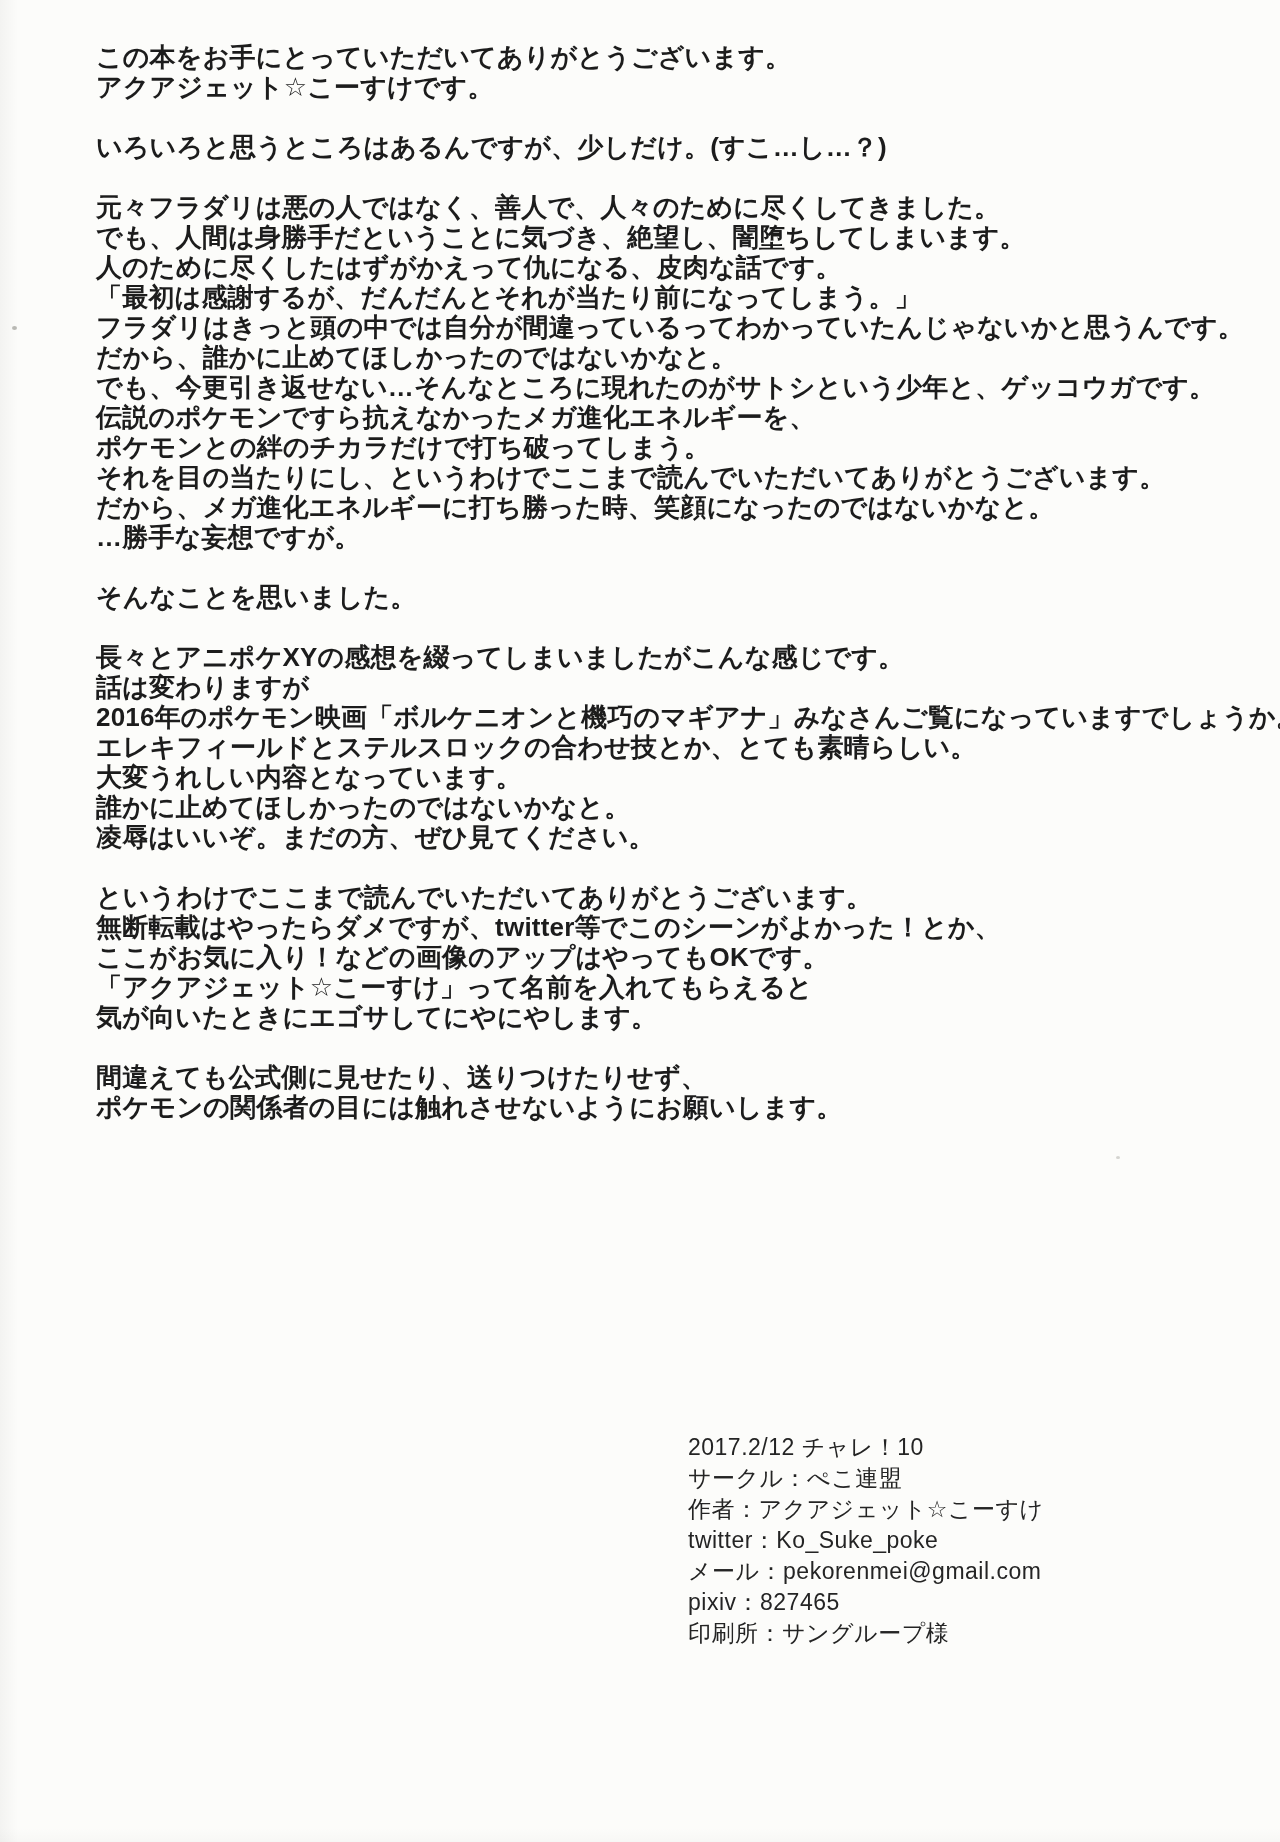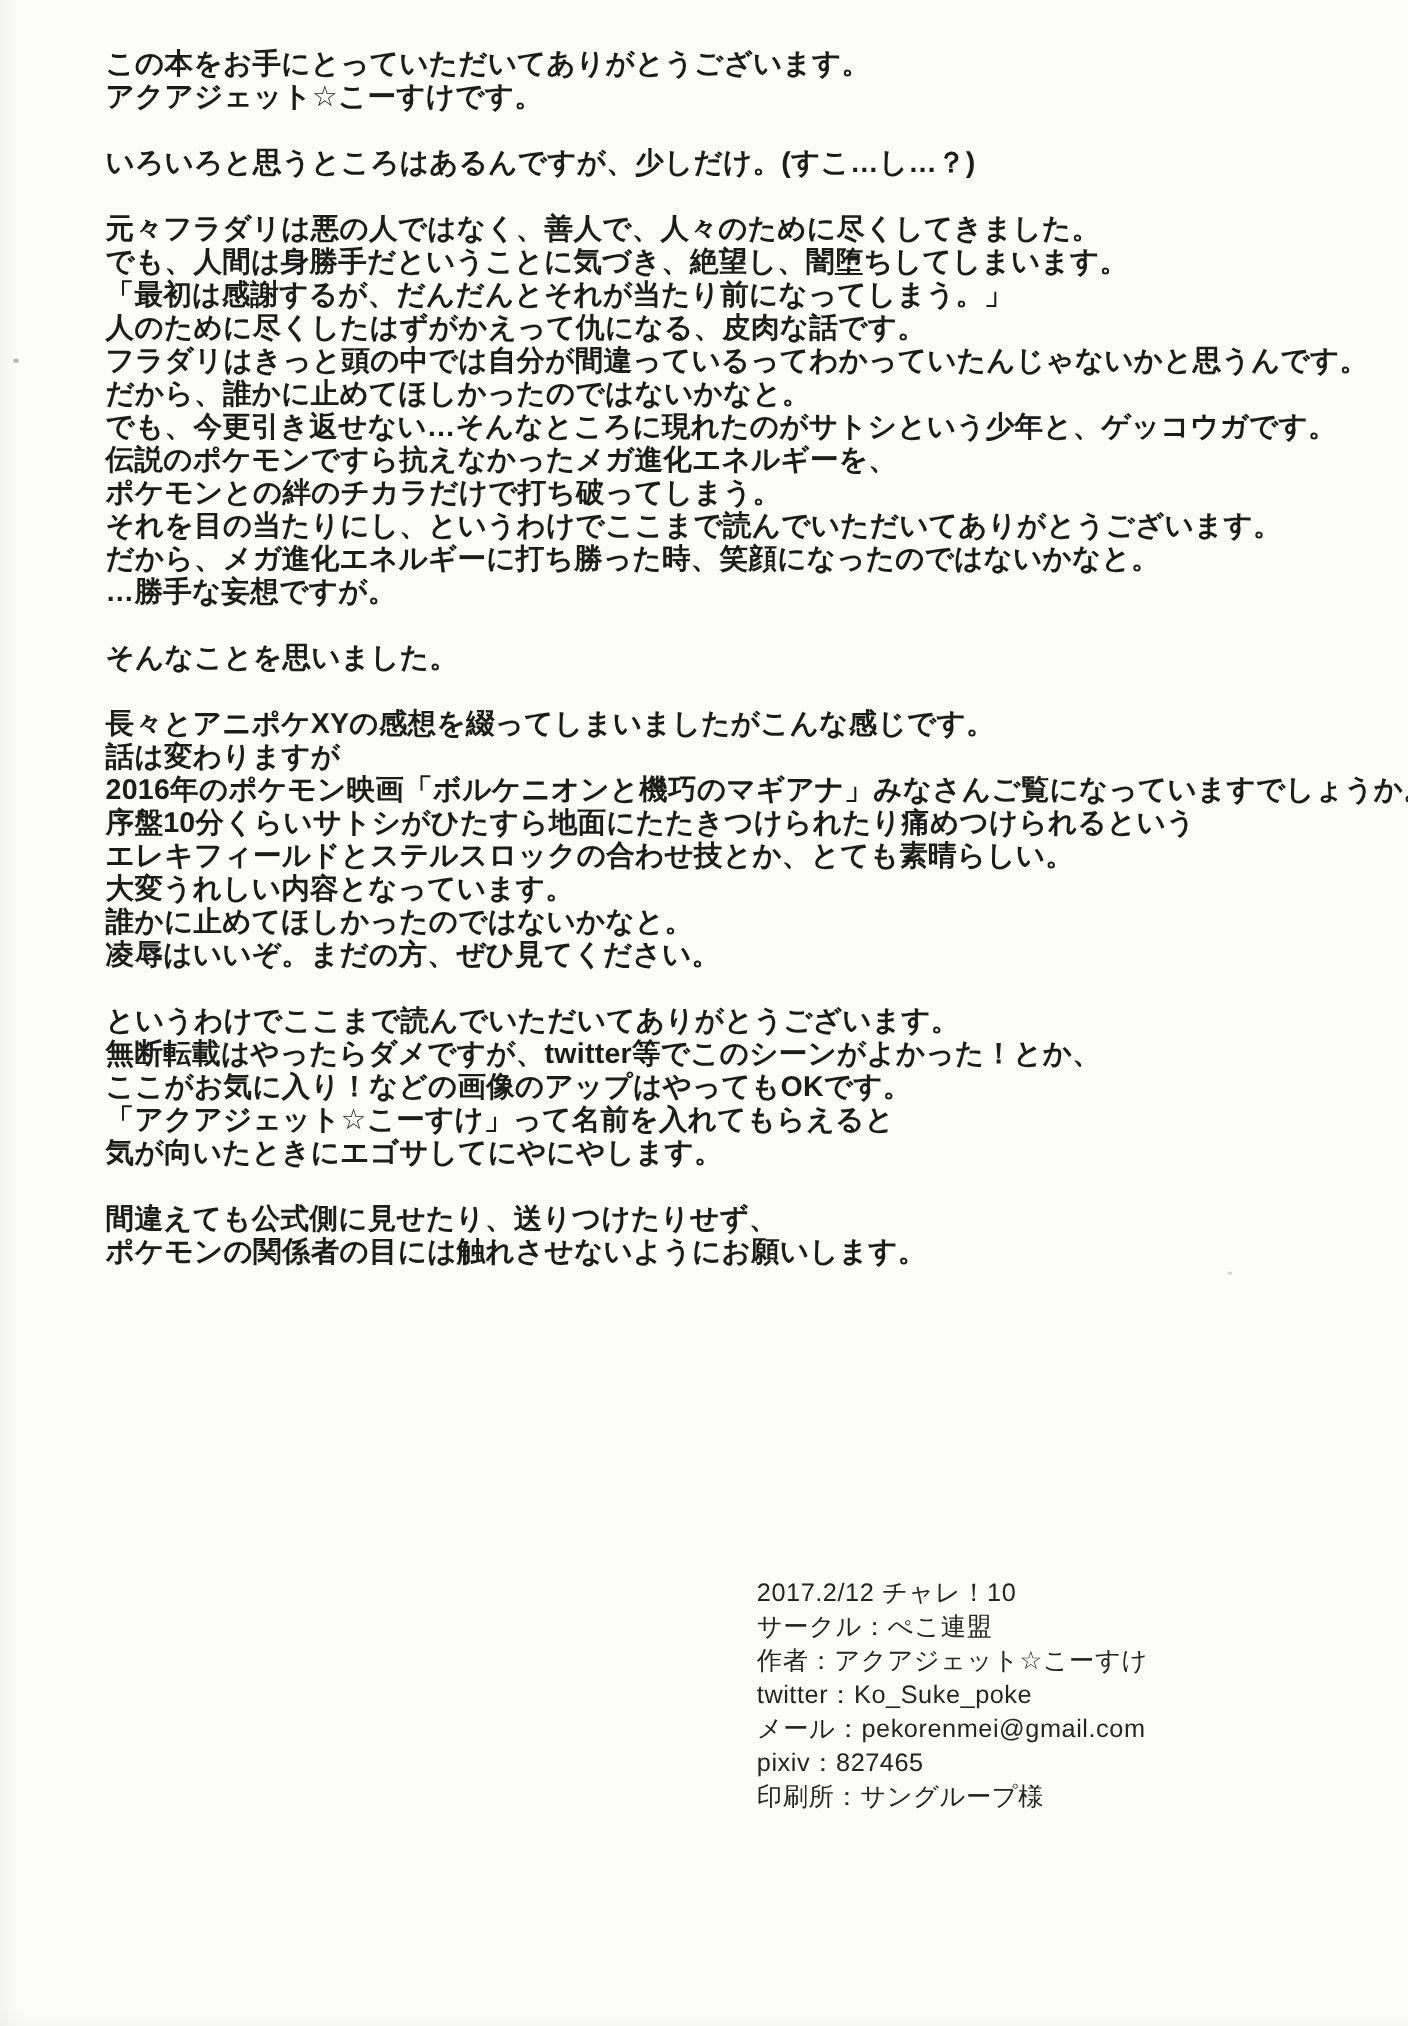--- a/index.html
+++ b/index.html
@@ -66,39 +66,38 @@
       <div class="para">
         <div class="line">この本をお手にとっていただいてありがとうございます。</div>
         <div class="line">アクアジェット☆こーすけです。</div>
       </div>
       <div class="para">
         <div class="line">いろいろと思うところはあるんですが、少しだけ。(すこ…し…？)</div>
       </div>
       <div class="para">
         <div class="line">元々フラダリは悪の人ではなく、善人で、人々のために尽くしてきました。</div>
         <div class="line">でも、人間は身勝手だということに気づき、絶望し、闇堕ちしてしまいます。</div>
+        <div class="line">人のために尽くしたはずがかえって仇になる、皮肉な話です。</div>
         <div class="line">「最初は感謝するが、だんだんとそれが当たり前になってしまう。」</div>
-        <div class="line">人のために尽くしたはずがかえって仇になる、皮肉な話です。</div>
         <div class="line">フラダリはきっと頭の中では自分が間違っているってわかっていたんじゃないかと思うんです。</div>
         <div class="line">だから、誰かに止めてほしかったのではないかなと。</div>
         <div class="line">でも、今更引き返せない…そんなところに現れたのがサトシという少年と、ゲッコウガです。</div>
         <div class="line">伝説のポケモンですら抗えなかったメガ進化エネルギーを、</div>
         <div class="line">ポケモンとの絆のチカラだけで打ち破ってしまう。</div>
         <div class="line">それを目の当たりにし、というわけでここまで読んでいただいてありがとうございます。</div>
         <div class="line">だから、メガ進化エネルギーに打ち勝った時、笑顔になったのではないかなと。</div>
         <div class="line">…勝手な妄想ですが。</div>
       </div>
       <div class="para">
         <div class="line">そんなことを思いました。</div>
       </div>
       <div class="para">
         <div class="line">長々とアニポケXYの感想を綴ってしまいましたがこんな感じです。</div>
         <div class="line">話は変わりますが</div>
         <div class="line">2016年のポケモン映画「ボルケニオンと機巧のマギアナ」みなさんご覧になっていますでしょうか。</div>
-        <div class="line">序盤10分くらいサトシがひたすら地面にたたきつけられたり痛めつけられるという</div>
         <div class="line">エレキフィールドとステルスロックの合わせ技とか、とても素晴らしい。</div>
         <div class="line">大変うれしい内容となっています。</div>
         <div class="line">誰かに止めてほしかったのではないかなと。</div>
         <div class="line">凌辱はいいぞ。まだの方、ぜひ見てください。</div>
       </div>
       <div class="para">
         <div class="line">というわけでここまで読んでいただいてありがとうございます。</div>
         <div class="line">無断転載はやったらダメですが、twitter等でこのシーンがよかった！とか、</div>
         <div class="line">ここがお気に入り！などの画像のアップはやってもOKです。</div>
         <div class="line">「アクアジェット☆こーすけ」って名前を入れてもらえると</div>

